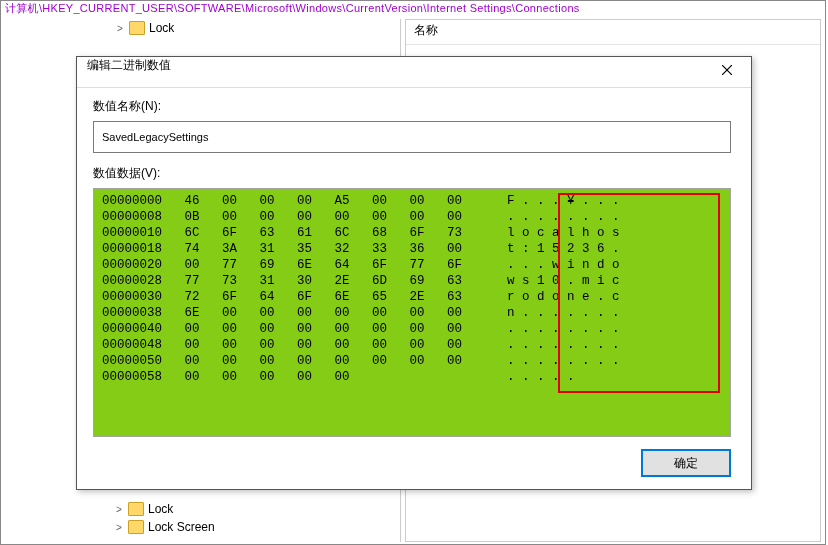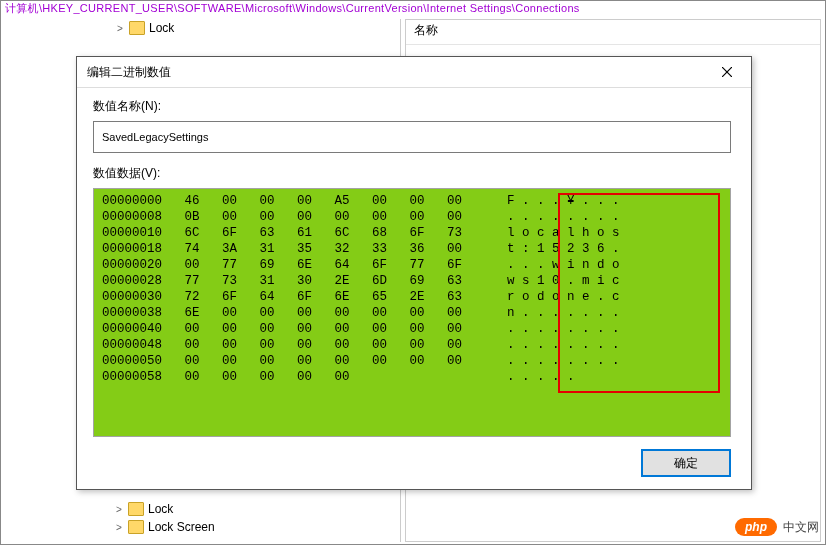--- a/index.html
+++ b/index.html
@@ -10,21 +10,21 @@
   .tgl{width:10px;height:10px;display:flex;align-items:center;justify-content:center;font-size:10px;color:#666;cursor:pointer}
   .fld{width:14px;height:12px;background:#ffd869;border:1px solid #c9a227;border-radius:1px}
   .tree-lbl{font-size:12px}
   .list{position:absolute;left:404px;top:18px;right:4px;bottom:2px;border:1px solid #ccc}
   .list-hdr{height:20px;border-bottom:1px solid #e5e5e5;padding:2px 8px;font-size:12px;background:#fff}
   .php-badge{position:absolute;right:6px;bottom:6px;height:22px;display:flex;align-items:center;gap:6px;font-size:12px}
   .php-pill{background:#ff6a00;color:#fff;border-radius:11px;padding:2px 10px;font-weight:bold;font-style:italic}
   .php-txt{color:#444}
   
   .dlg{position:absolute;left:76px;top:56px;width:674px;height:432px;background:#fff;border:1px solid #555;box-shadow:2px 2px 6px rgba(0,0,0,.25);display:flex;flex-direction:column}
-  .titlebar{height:30px;display:flex;align-items:center;justify-content:space-between;padding:0 4px 0 10px;border-bottom:1px solid #ddd}
+  .titlebar{height:30px;display:flex;align-items:flex-start;justify-content:space-between;padding:0 4px 0 10px;border-bottom:1px solid #ddd}
   .titlebar span{font-size:12px}
   .close{width:40px;height:26px;display:flex;align-items:center;justify-content:center;cursor:pointer}
   .close svg{width:10px;height:10px;stroke:#000;stroke-width:1.2}
   .body{flex:1;padding:10px 20px 12px 16px;display:flex;flex-direction:column}
   .lbl{font-size:12px;margin-bottom:6px}
   .name-box{border:1px solid #7a7a7a;height:24px;padding:3px 8px;background:#fff;font-size:11px;display:flex;align-items:center;margin-bottom:12px}
   .hex-wrap{flex:1;border:1px solid #a3a3a3;background:#84cc16;position:relative;overflow:hidden}
   .hex{font-family:Consolas,"Courier New",monospace;font-size:12.5px;line-height:16px;padding:4px 8px 4px 8px;white-space:pre}
   .redbox{position:absolute;top:4px;right:10px;width:158px;height:196px;border:2px solid #e40000;pointer-events:none}
   .btns{display:flex;justify-content:flex-end;margin-top:12px}
@@ -42,24 +42,20 @@
       <span class="tgl">&gt;</span>
       <span class="fld"></span>
       <span class="tree-lbl">Lock</span>
     </div>
   </div>
 
   <div class="list">
     <div class="list-hdr">名称</div>
   </div>
 
-  <div class="php-badge">
-    <span class="php-pill">php</span>
-    <span class="php-txt">中文网</span>
-  </div>
 </div>
 
 <div style="position:absolute;left:4px;top:500px;width:395px">
   <div class="tree-row">
     <span class="tgl">&gt;</span>
     <span class="fld"></span>
     <span class="tree-lbl">Lock</span>
   </div>
   <div class="tree-row">
     <span class="tgl">&gt;</span>

